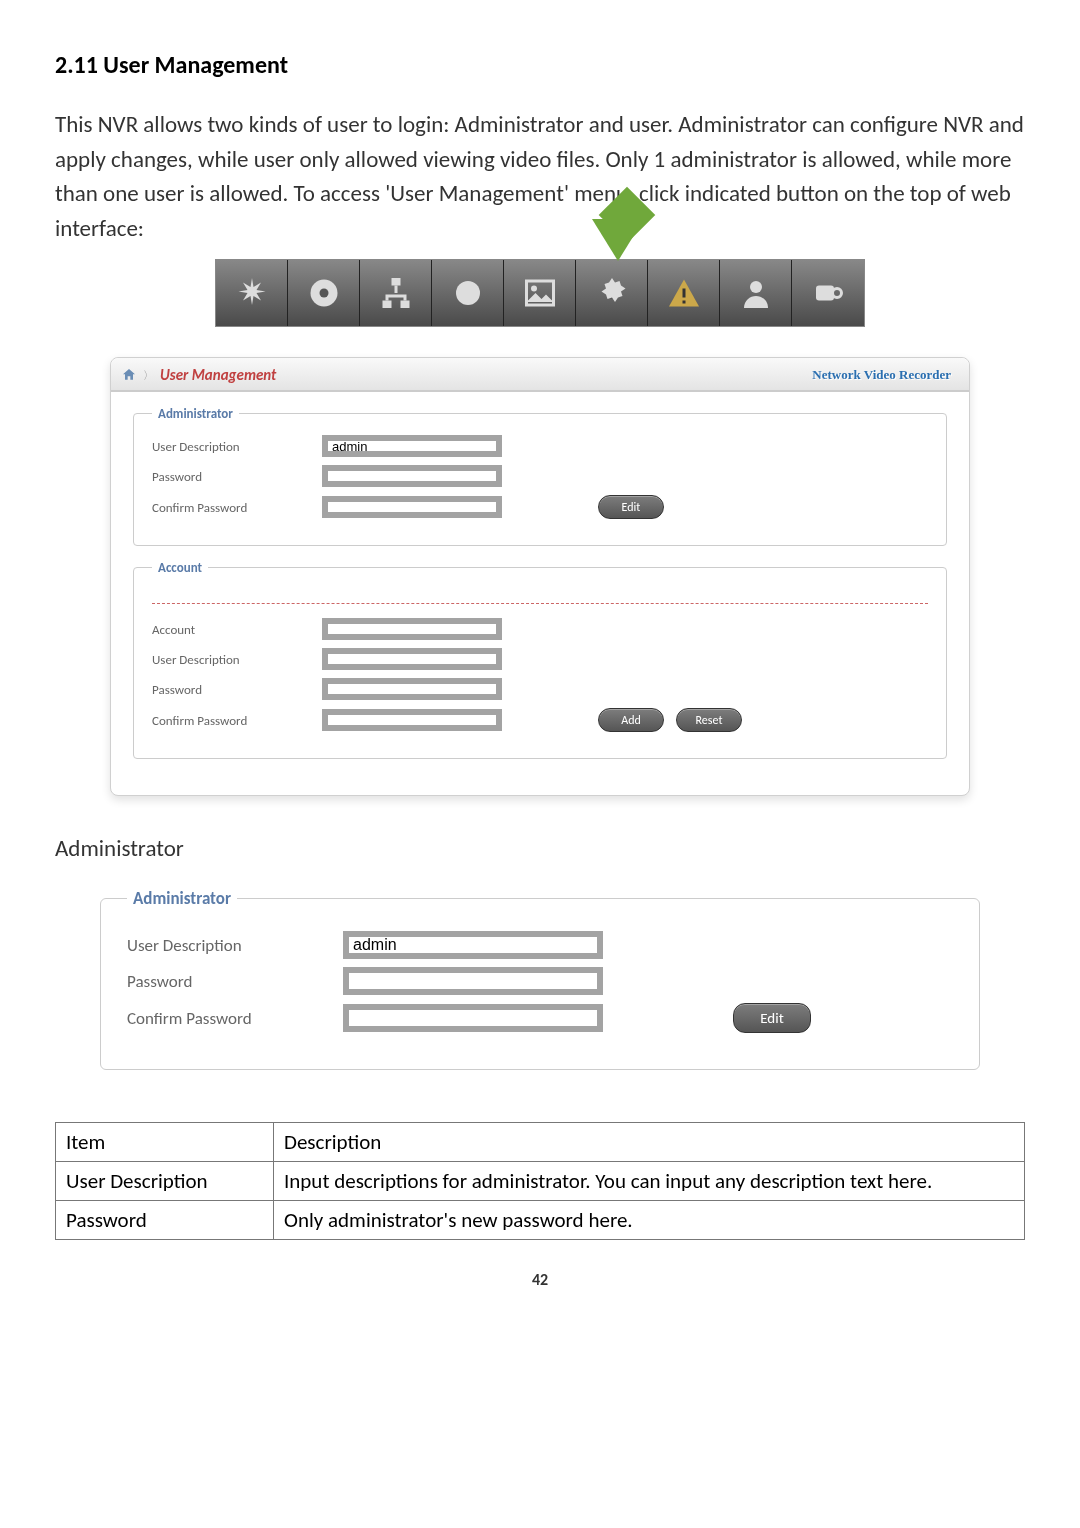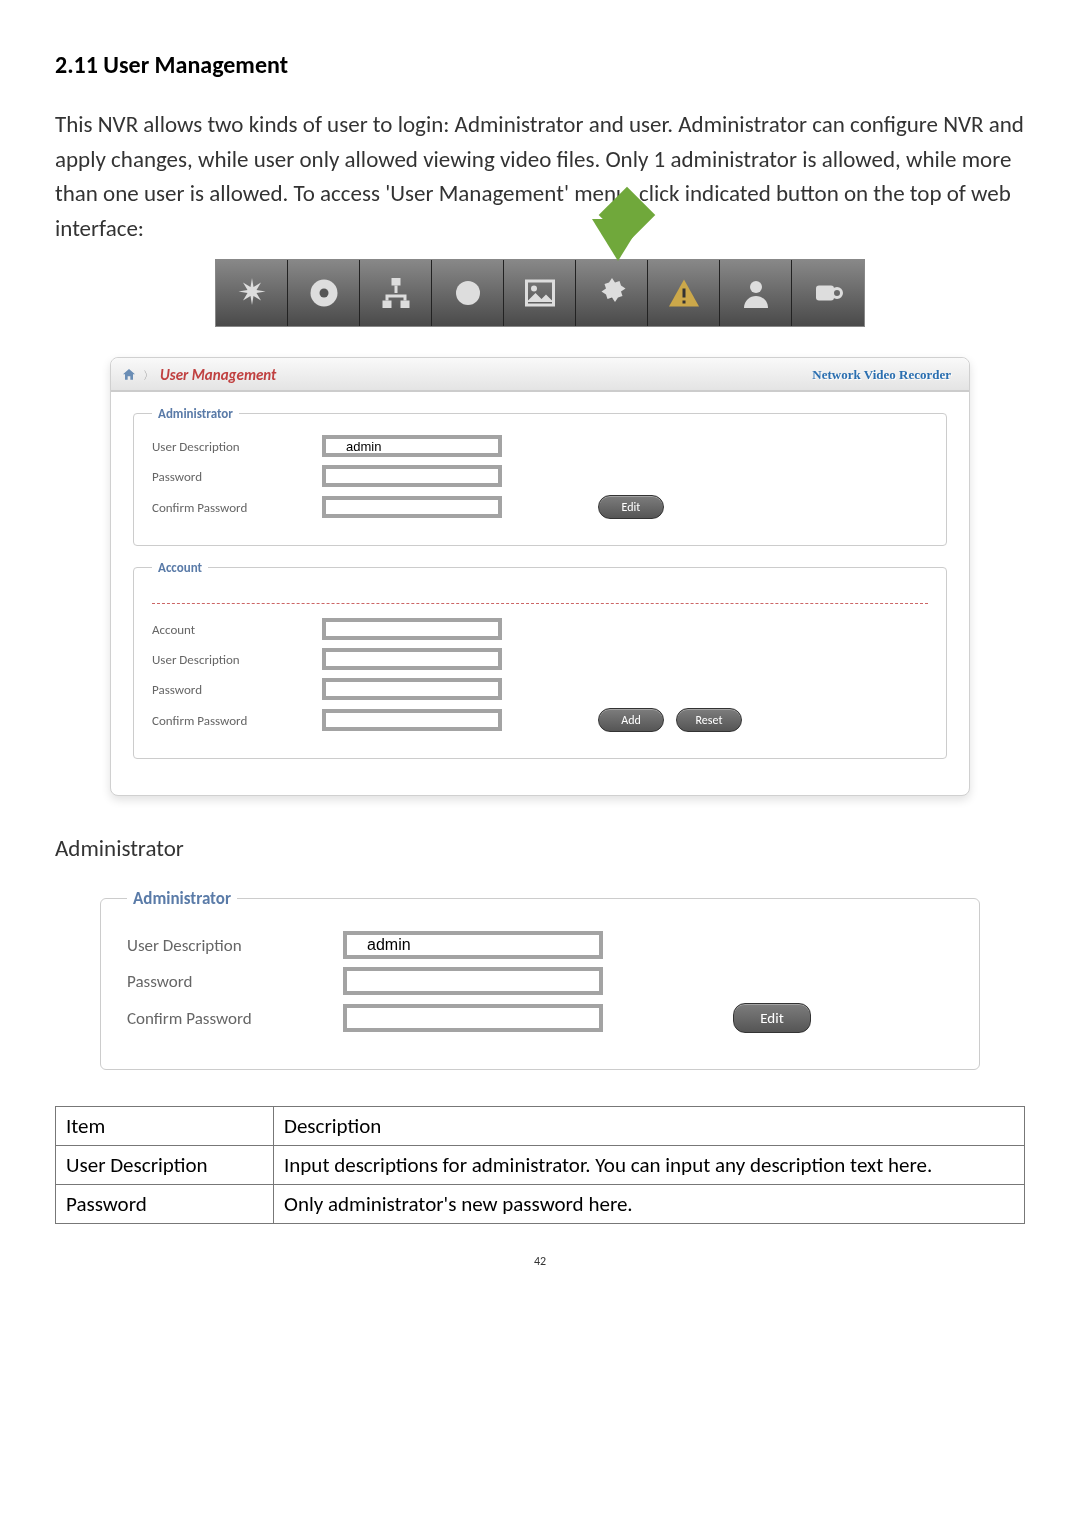--- a/index.html
+++ b/index.html
@@ -126,22 +126,22 @@
       margin-bottom: 8px;
     }
     .row label {
       width: 170px;
       font-size:13px;
       color:#666;
     }
     .txt {
       width: 180px;
       height: 22px;
-      border:4px solid #a3a3a3;
-      padding:1px 20px;
+      border:6px solid #a3a3a3;
+      padding:1px 4px;
       font-size:13px;
     }
     .listbox {
       width:180px;
       height:70px;
       border:1px solid #bbb;
       padding:2px 6px;
       font-size:13px;
     }
     .pill-btn {
@@ -193,35 +193,36 @@
     }
     .admin-only-box .pill-btn {
       margin-left: 130px;
       min-width:78px;
       height:30px;
       font-size:15px;
     }
     table.desc-table {
       border-collapse: collapse;
       width: 100%;
-      margin-top:36px;
+      margin-top:52px;
       font-size:21px;
     }
     table.desc-table th, table.desc-table td {
       border:1px solid #777;
       padding: 6px 10px;
       text-align:left;
       vertical-align:top;
     }
     table.desc-table td:first-child { width: 218px; }
     .page-no {
       text-align:center;
-      font-size:12px;
+      font-size:16px;
       color:#333;
       margin-top:30px;
+      font-weight:bold;
     }
     .icon-svg { width:36px; height:36px; fill:#ddd; }
   </style>
 </head>
 <body>
 
 <h2 class="section-heading">2.11 User Management</h2>
 
 <p class="body-text">This NVR allows two kinds of user to login: Administrator and user. Administrator can configure NVR and apply changes, while user only allowed viewing video files. Only 1 administrator is allowed, while more than one user is allowed. To access 'User Management' menu, click indicated button on the top of web interface:</p>
 

